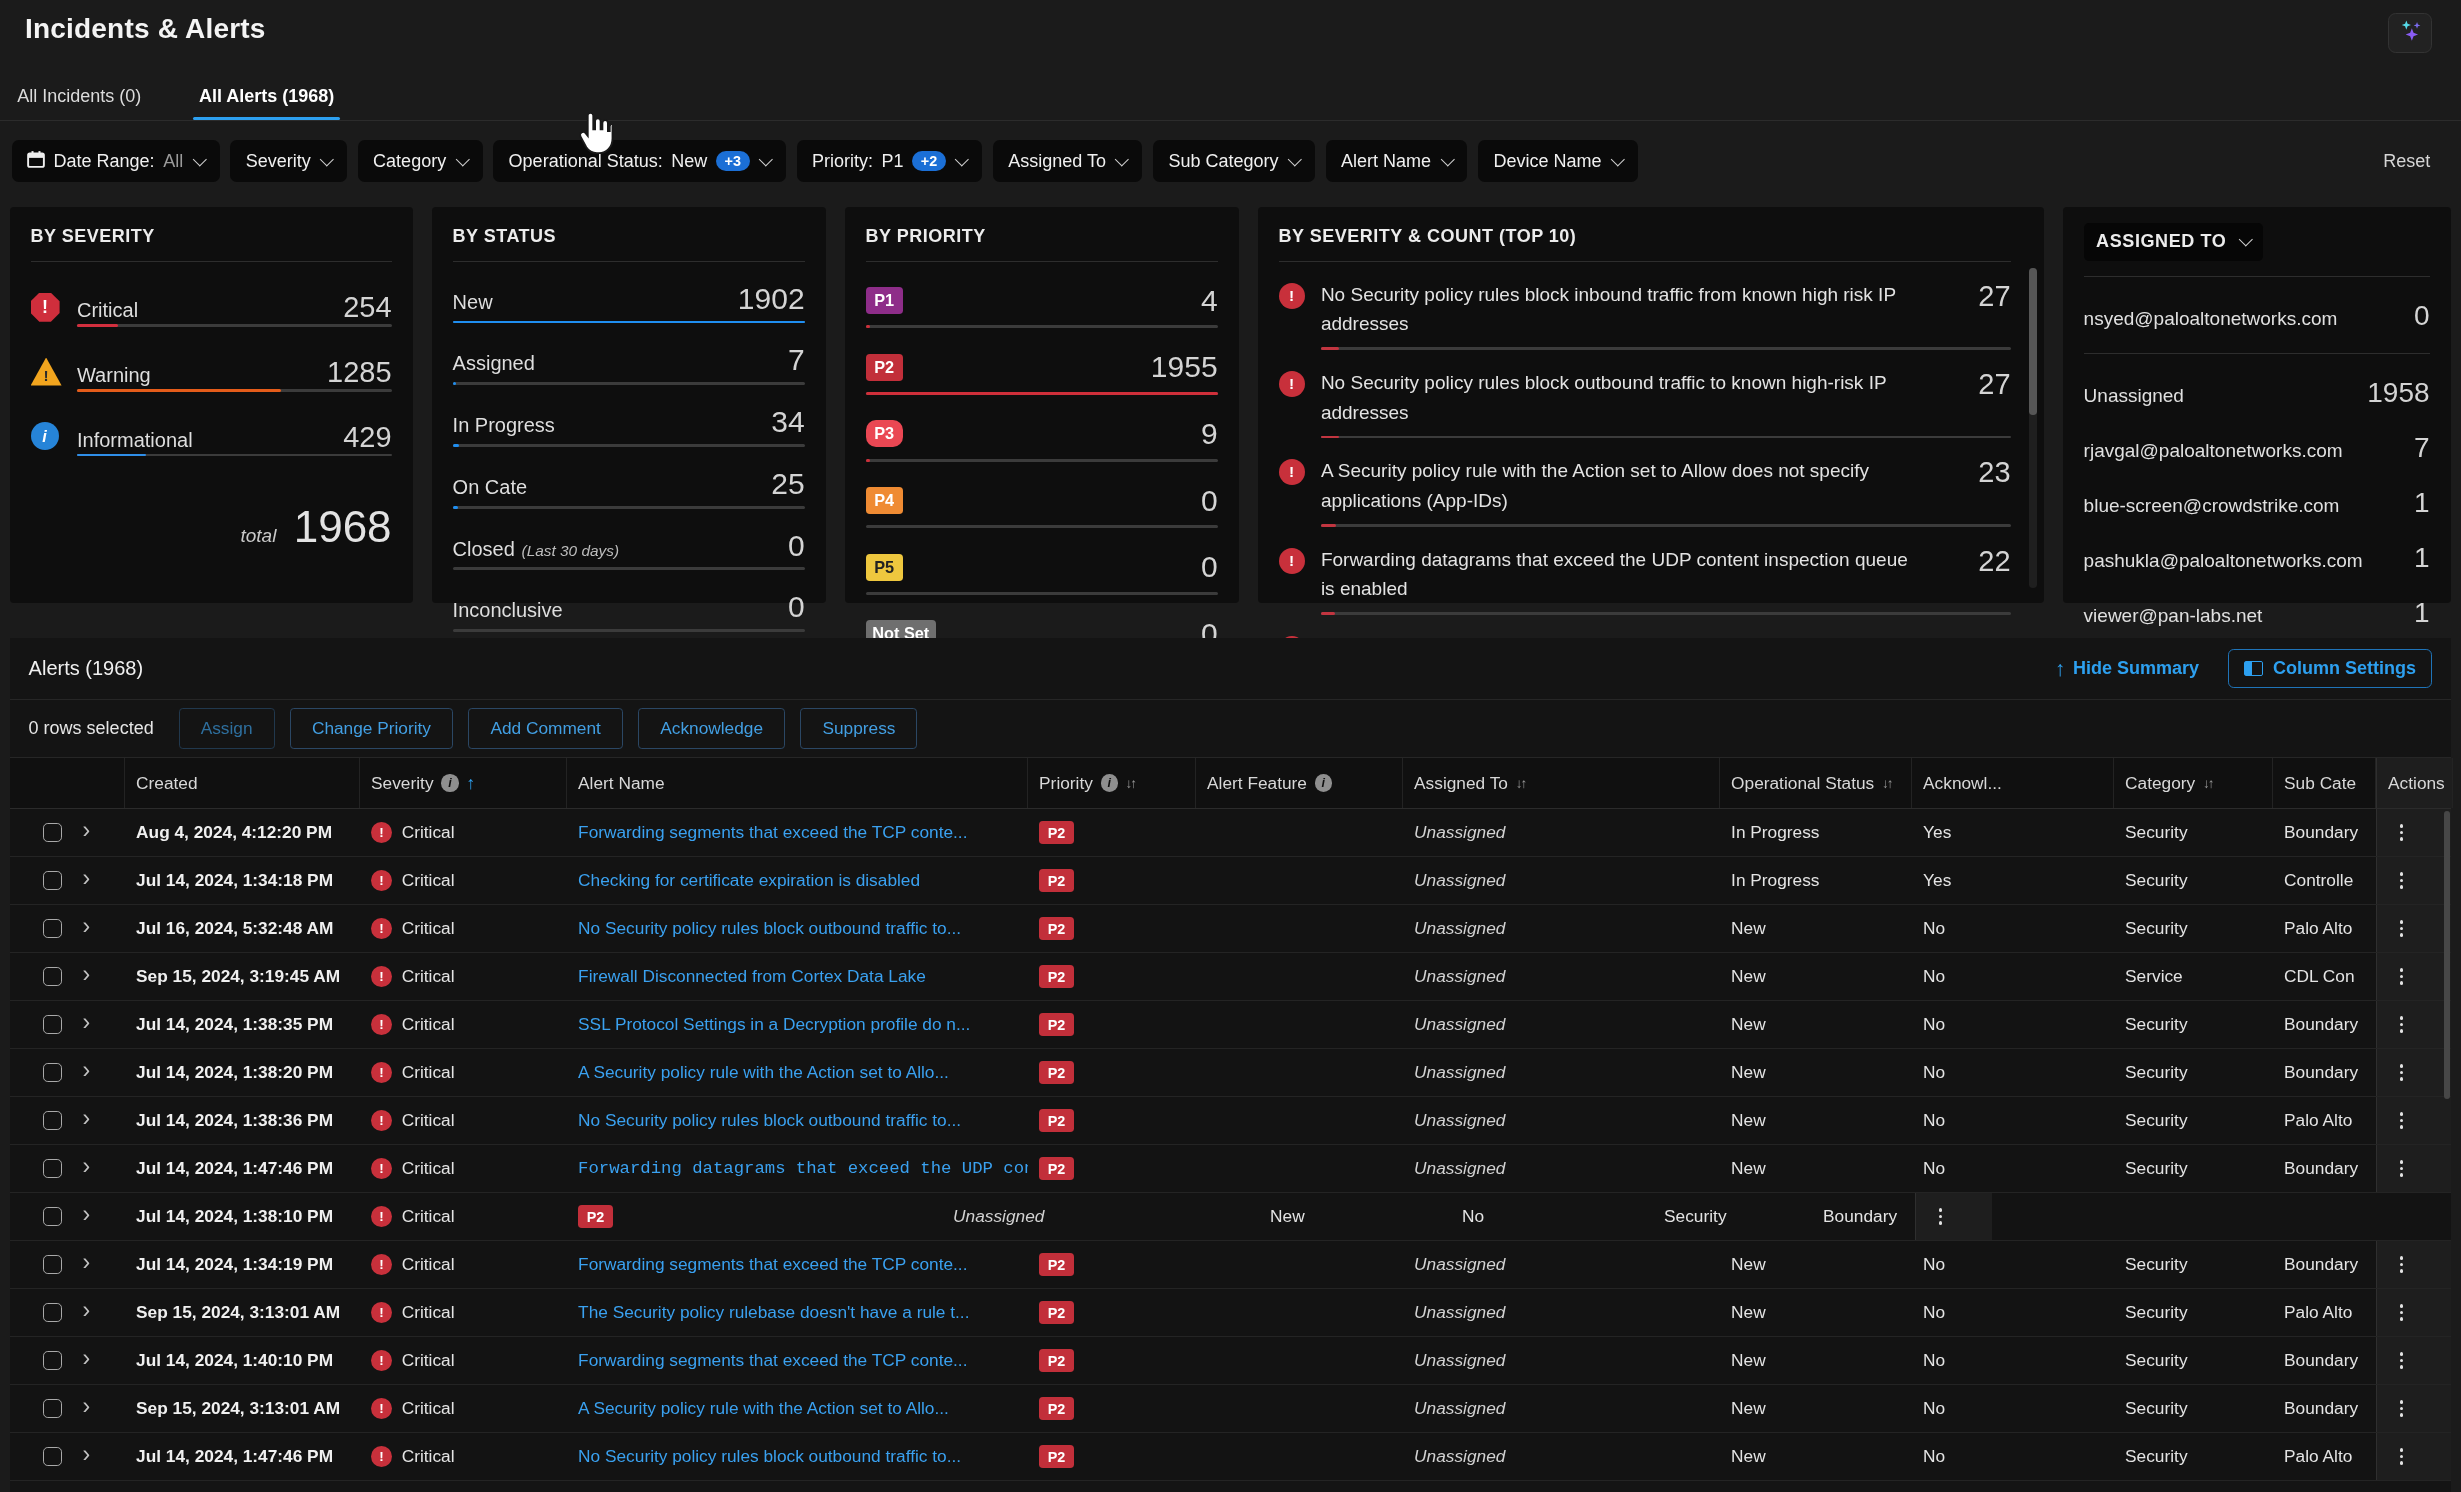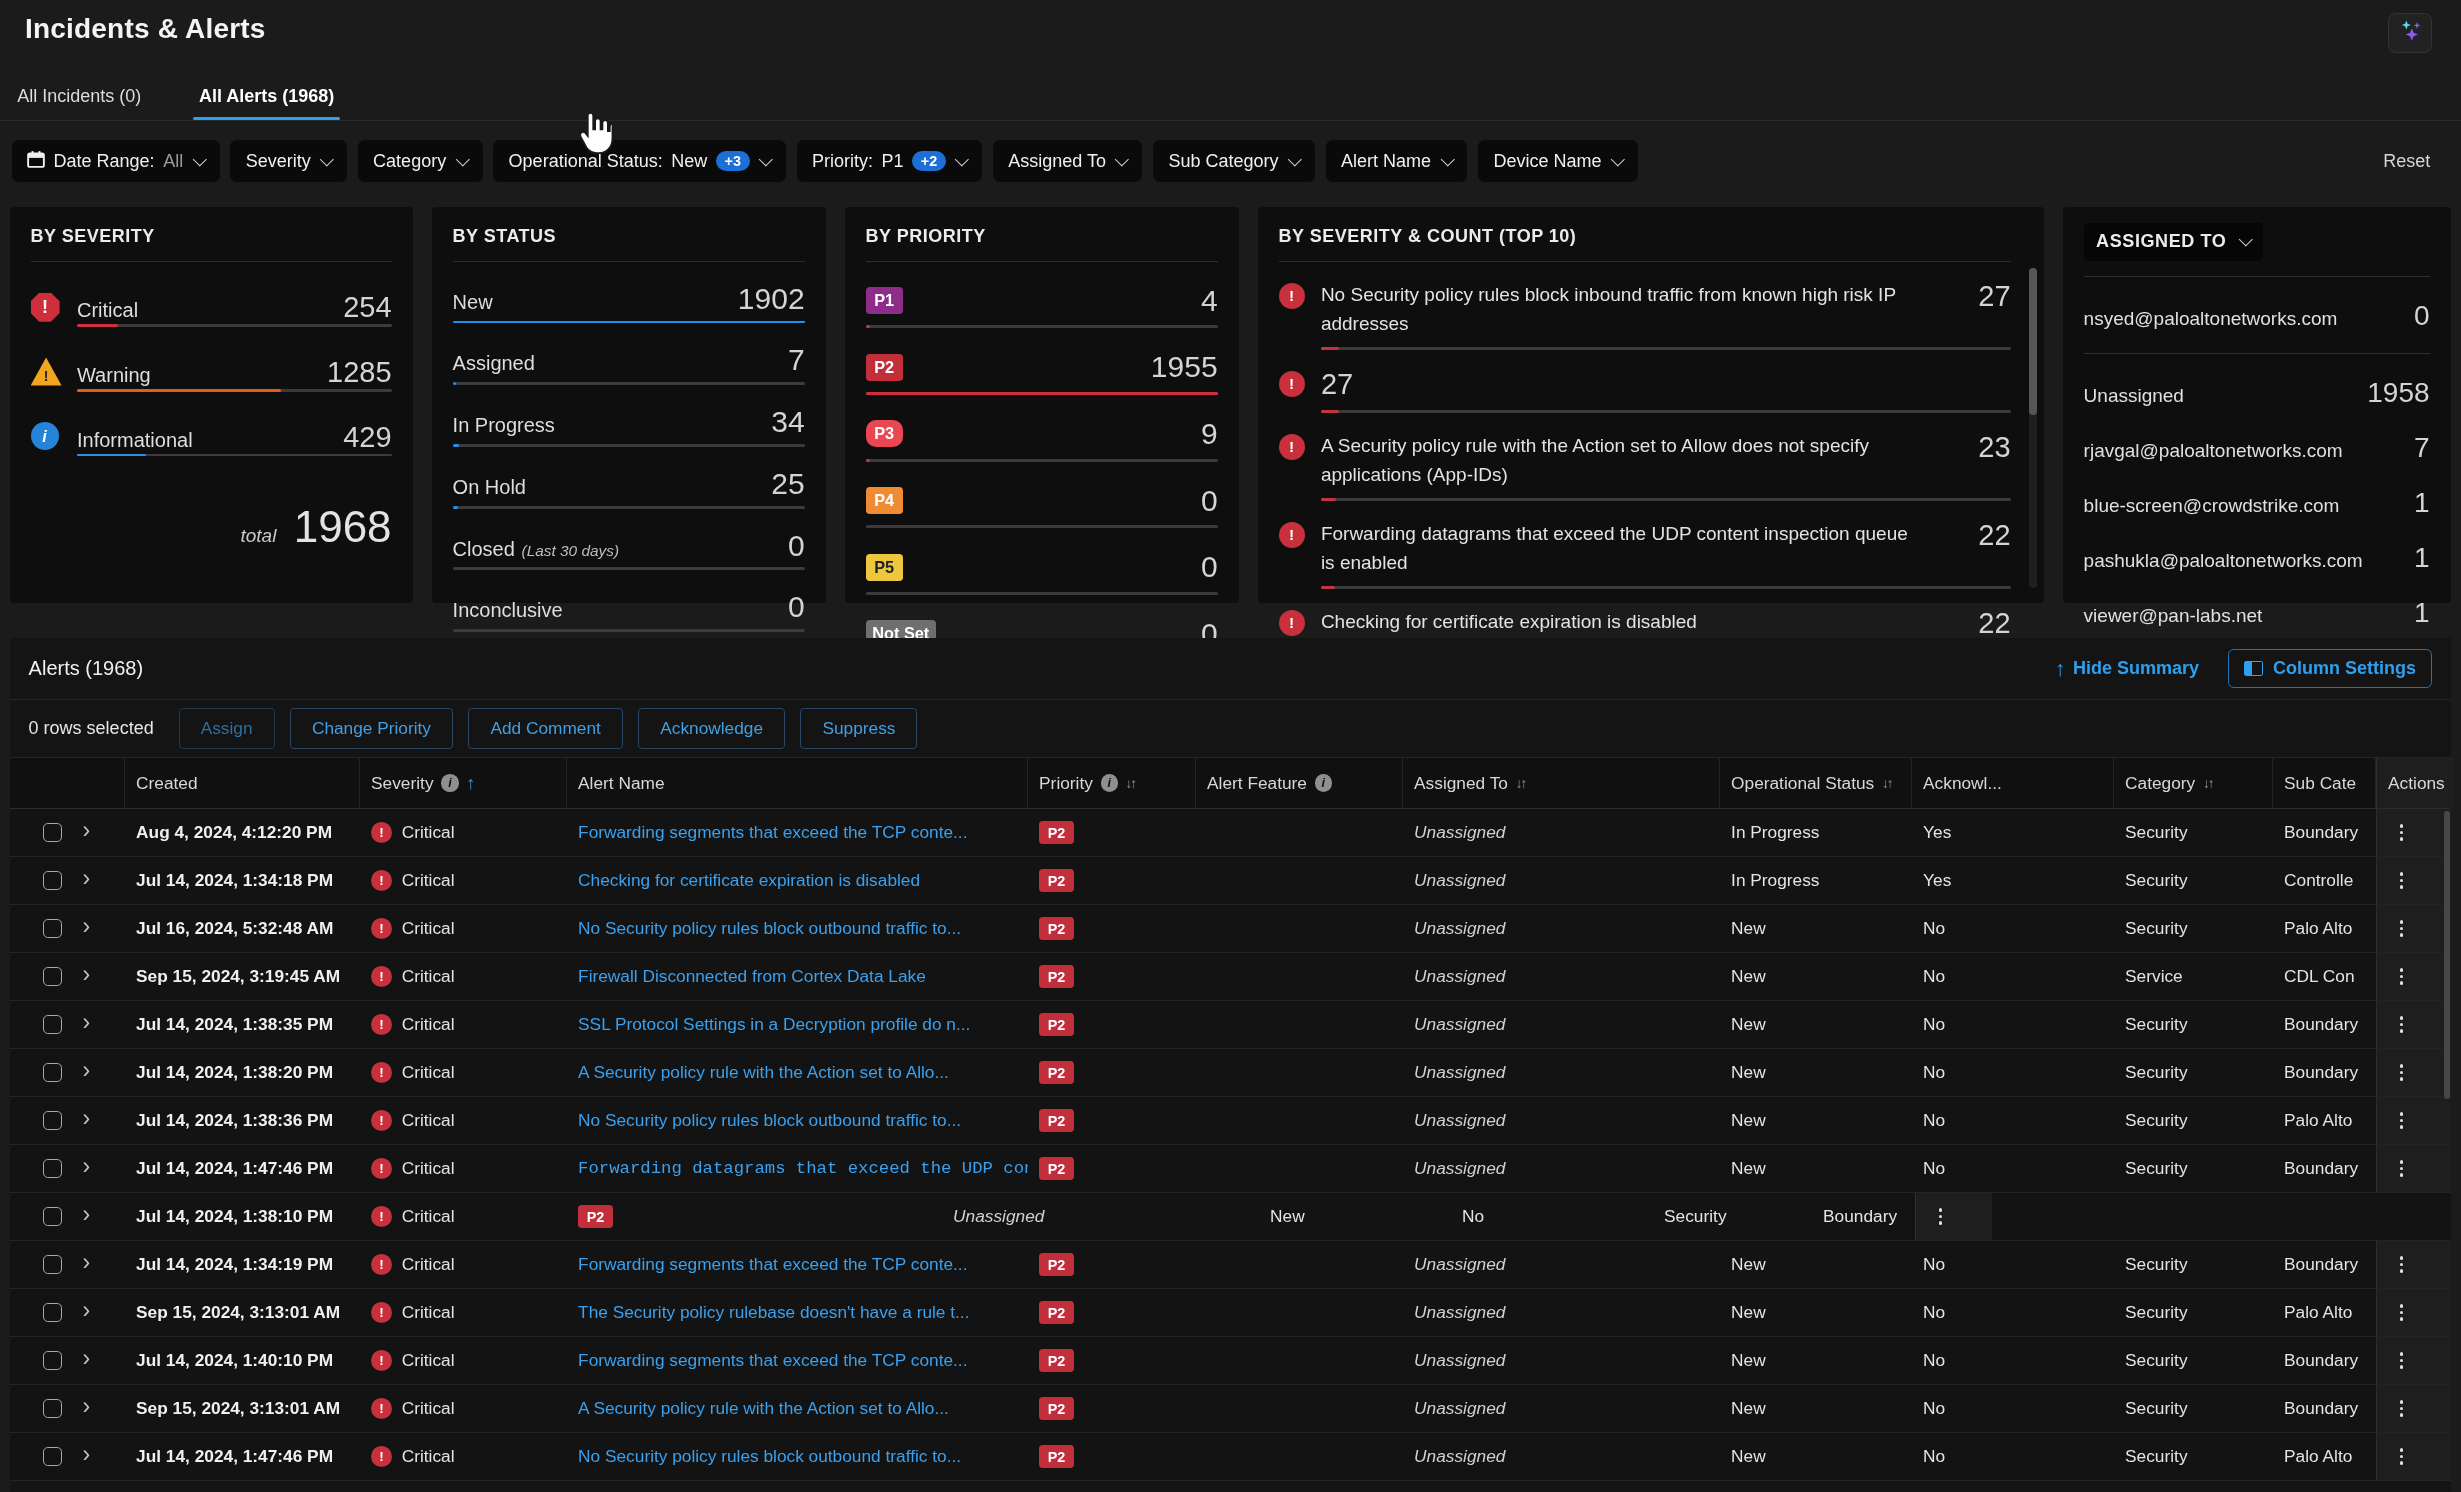--- a/index.html
+++ b/index.html
@@ -296,21 +296,21 @@
           <div class="st-line">
             <span class="st-lbl">In Progress</span>
             <span class="st-val">34</span>
           </div>
           <div class="track">
             <div class="fill" style="width: max(1.8%, 3.8px); background: rgb(31, 142, 240);"></div>
           </div>
         </div>
         <div class="st-item">
           <div class="st-line">
-            <span class="st-lbl">On Hold</span>
+            <span class="st-lbl">On Cate</span>
             <span class="st-val">25</span>
           </div>
           <div class="track">
             <div class="fill" style="width: max(1.4%, 3.8px); background: rgb(31, 142, 240);"></div>
           </div>
         </div>
         <div class="st-item">
           <div class="st-line">
             <span class="st-lbl">Closed<span class="st-suffix">(Last 30 days)</span></span>
             <span class="st-val">0</span>
@@ -395,20 +395,21 @@
             </div>
             <div class="track">
               <div class="fill" style="width: 2.6%; background: rgb(194, 53, 64);"></div>
             </div>
           </div>
         </div>
         <div class="tp-item">
           <div class="tp-ic">!</div>
           <div class="tp-body">
             <div class="tp-line">
+              <div class="tp-txt">No Security policy rules block outbound traffic to known high-risk IP addresses</div>
               <div class="tp-val">27</div>
             </div>
             <div class="track">
               <div class="fill" style="width: 2.6%; background: rgb(194, 53, 64);"></div>
             </div>
           </div>
         </div>
         <div class="tp-item">
           <div class="tp-ic">!</div>
           <div class="tp-body">

